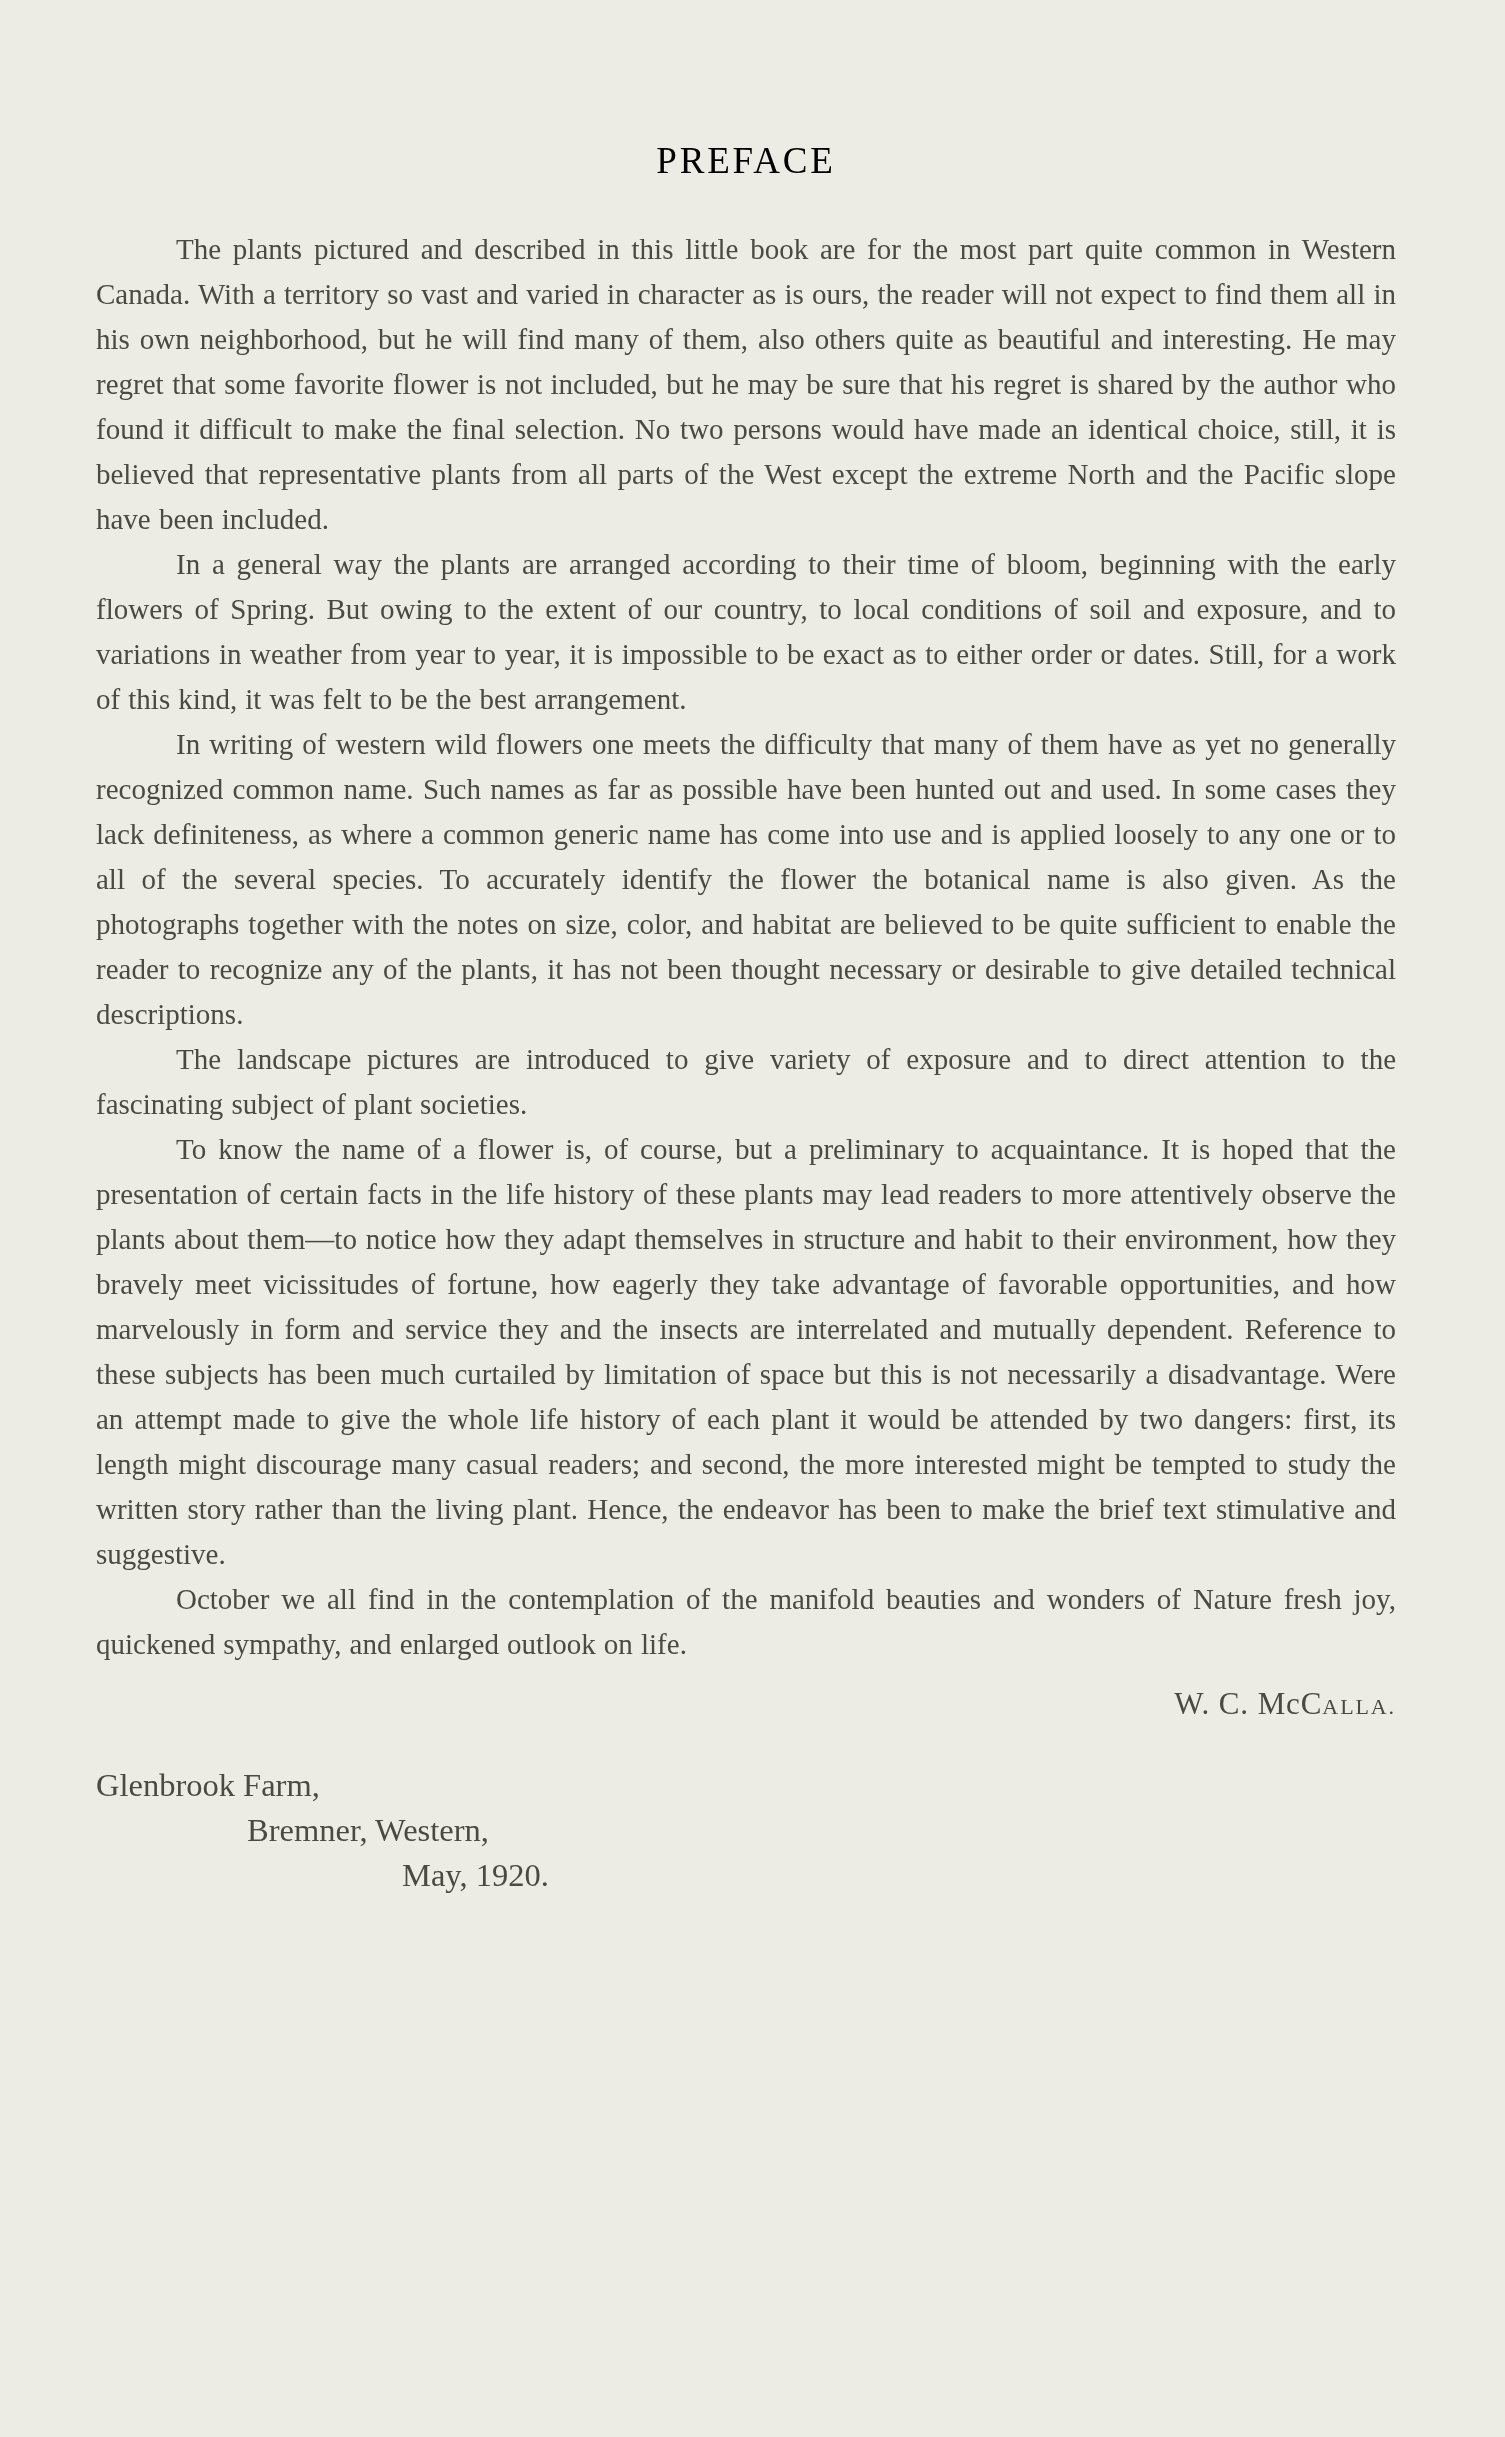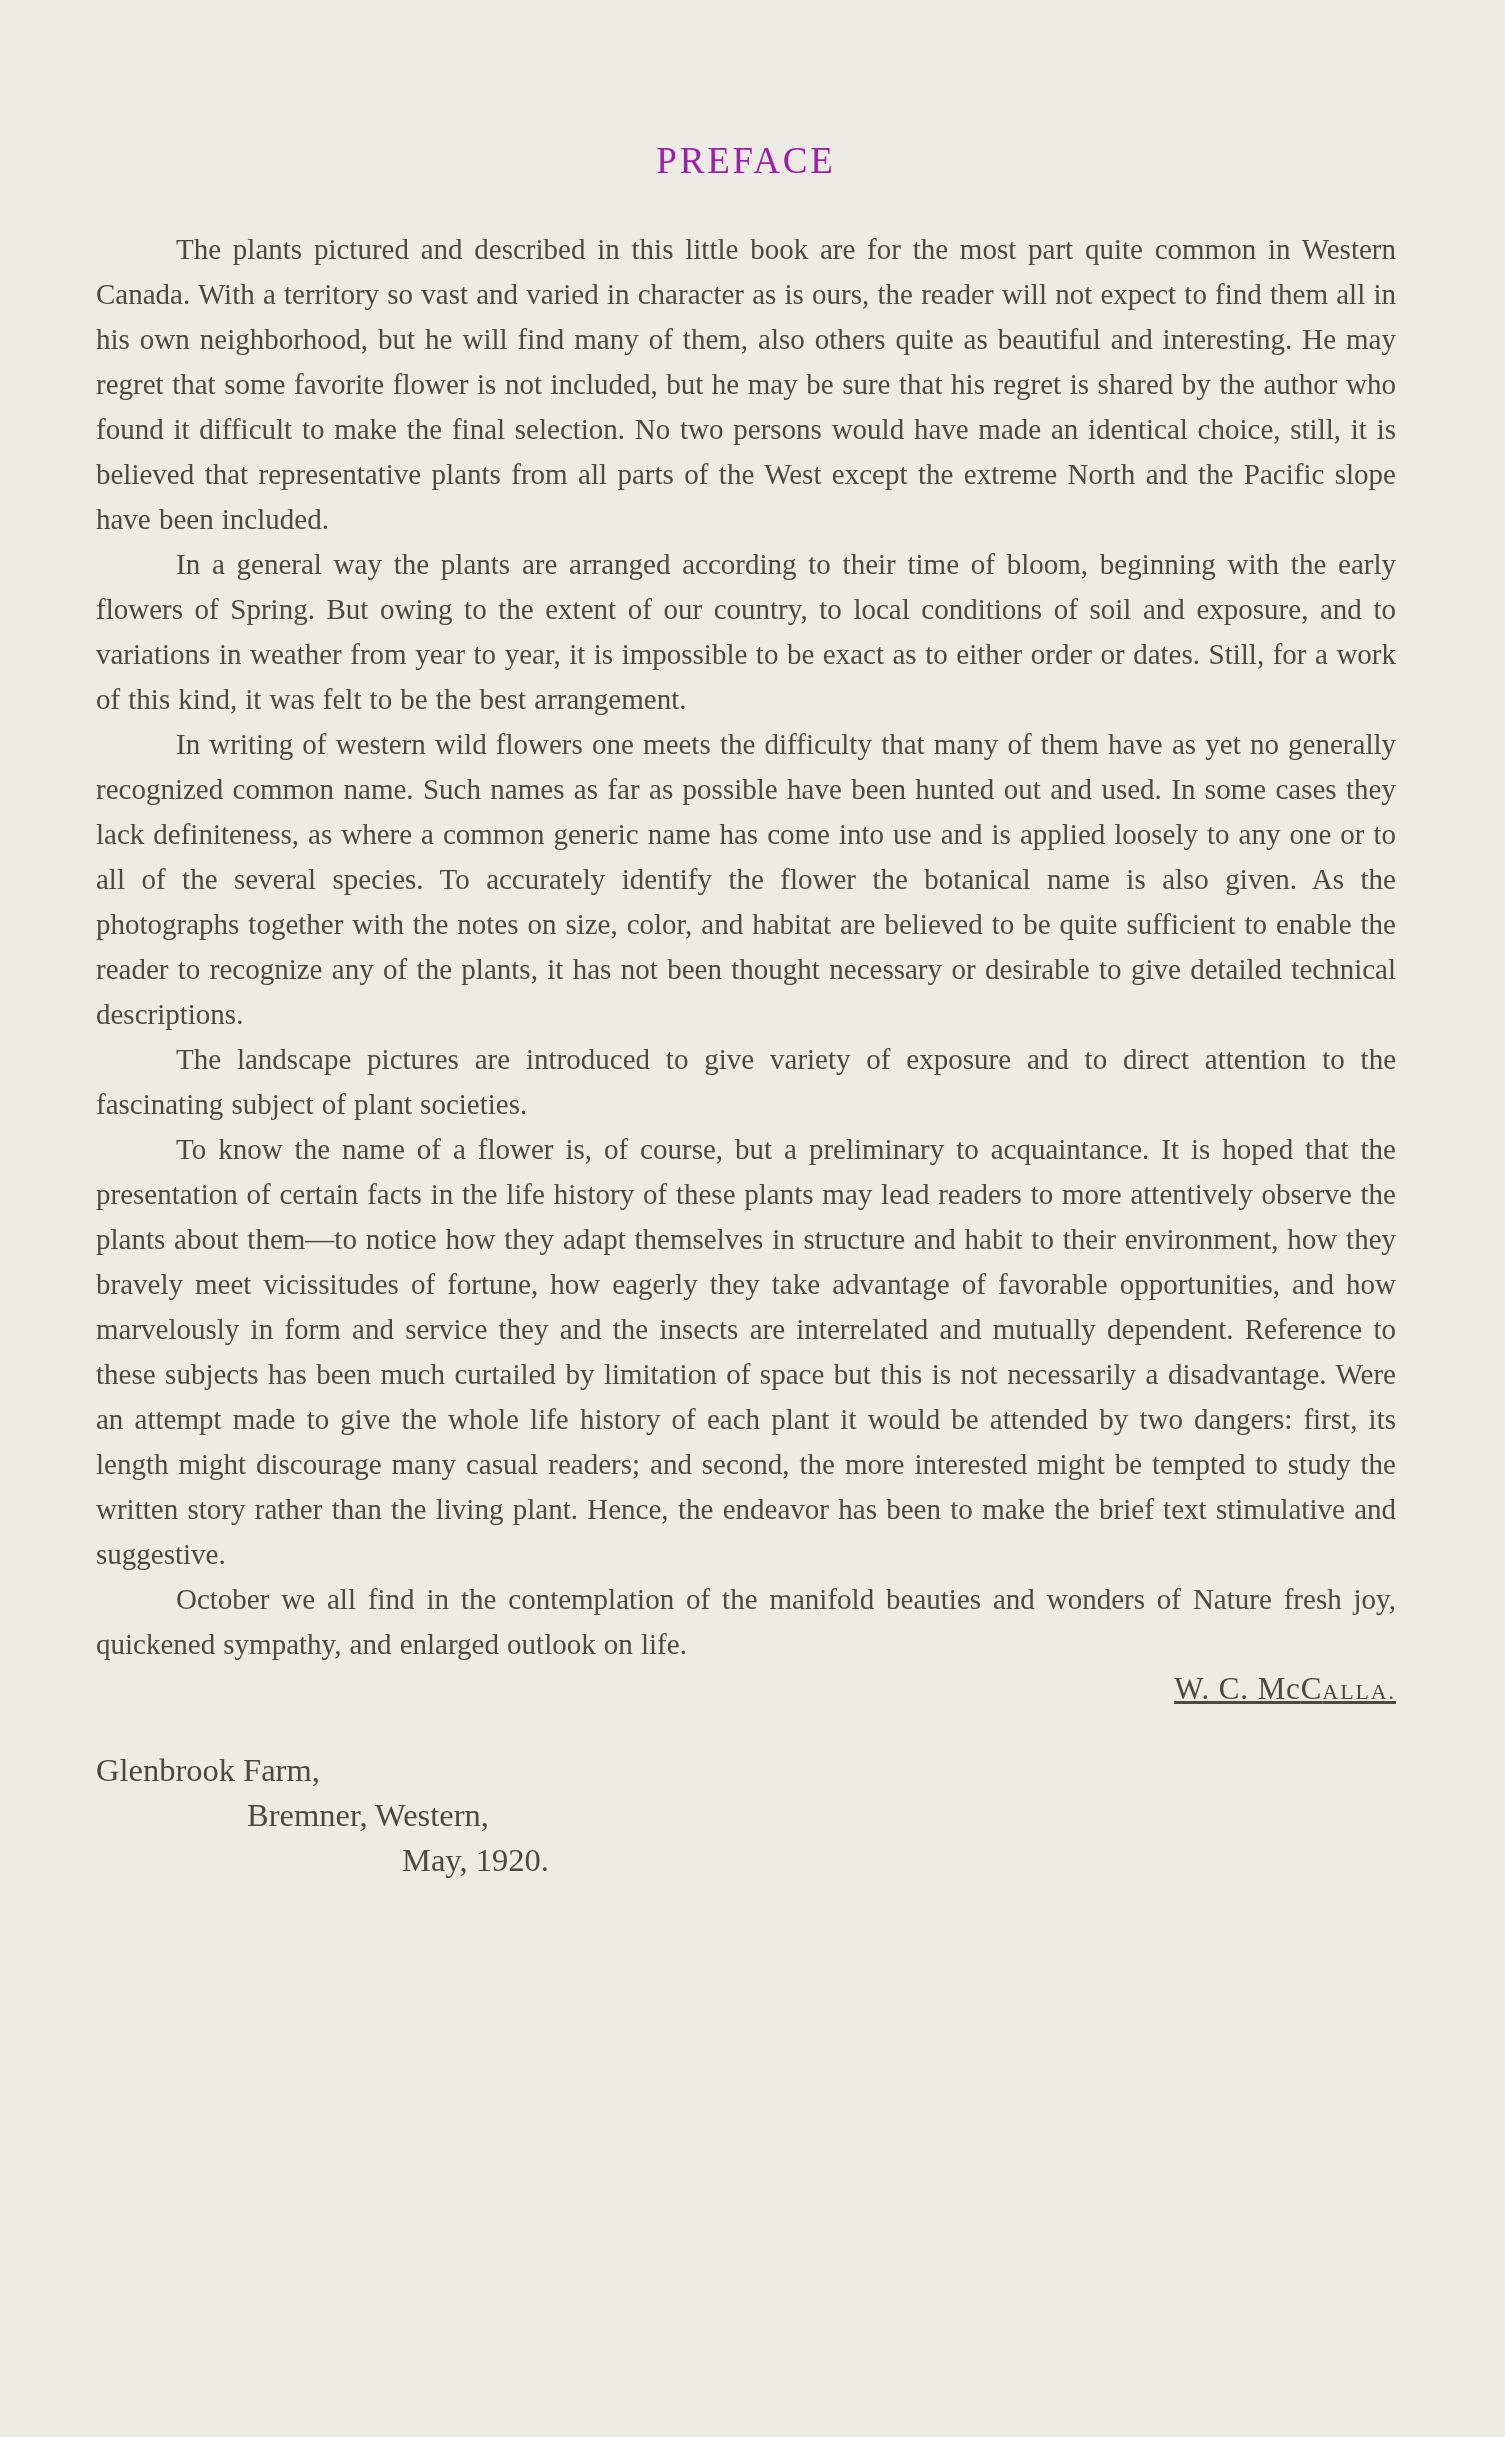--- a/index.html
+++ b/index.html
@@ -6,30 +6,29 @@
   body {
     width: 1505px; height: 2438px;
     background: #ecece4;
     color: #4a4a44;
     font-family: "Liberation Serif", "DejaVu Serif", serif;
     position: relative; overflow: hidden;
   }
   .page { position: absolute; left: 96px; top: 139px; width: 1300px; }
   .title {
     text-align: center; font-size: 37px; letter-spacing: 2.8px;
-    margin: 0 0 45px 0; color: #a21caf; font-weight: normal;
+    margin: 0 0 45px 0; color: #000000; font-weight: normal;
   }
   .para {
     font-size: 29px; line-height: 45px; text-align: justify;
     text-indent: 80px; margin: 0; word-spacing: 0.9px;
   }
   .signature {
-    text-align: right; font-size: 31px; margin-top: 4px; letter-spacing: 0.9px;
+    text-align: right; font-size: 31px; margin-top: 19px; letter-spacing: 0.9px;
     padding-right: 0px;
-    text-decoration: underline;
   }
   .signature .sc { font-size: 22px; letter-spacing: 1.9px; }
   .place { font-size: 32.5px; line-height: 45px; margin-top: 41px; }
   .place div { white-space: nowrap; }
   .l2 { padding-left: 151px; }
   .l3 { padding-left: 306px; }
 </style>
 </head>
 <body>
 

